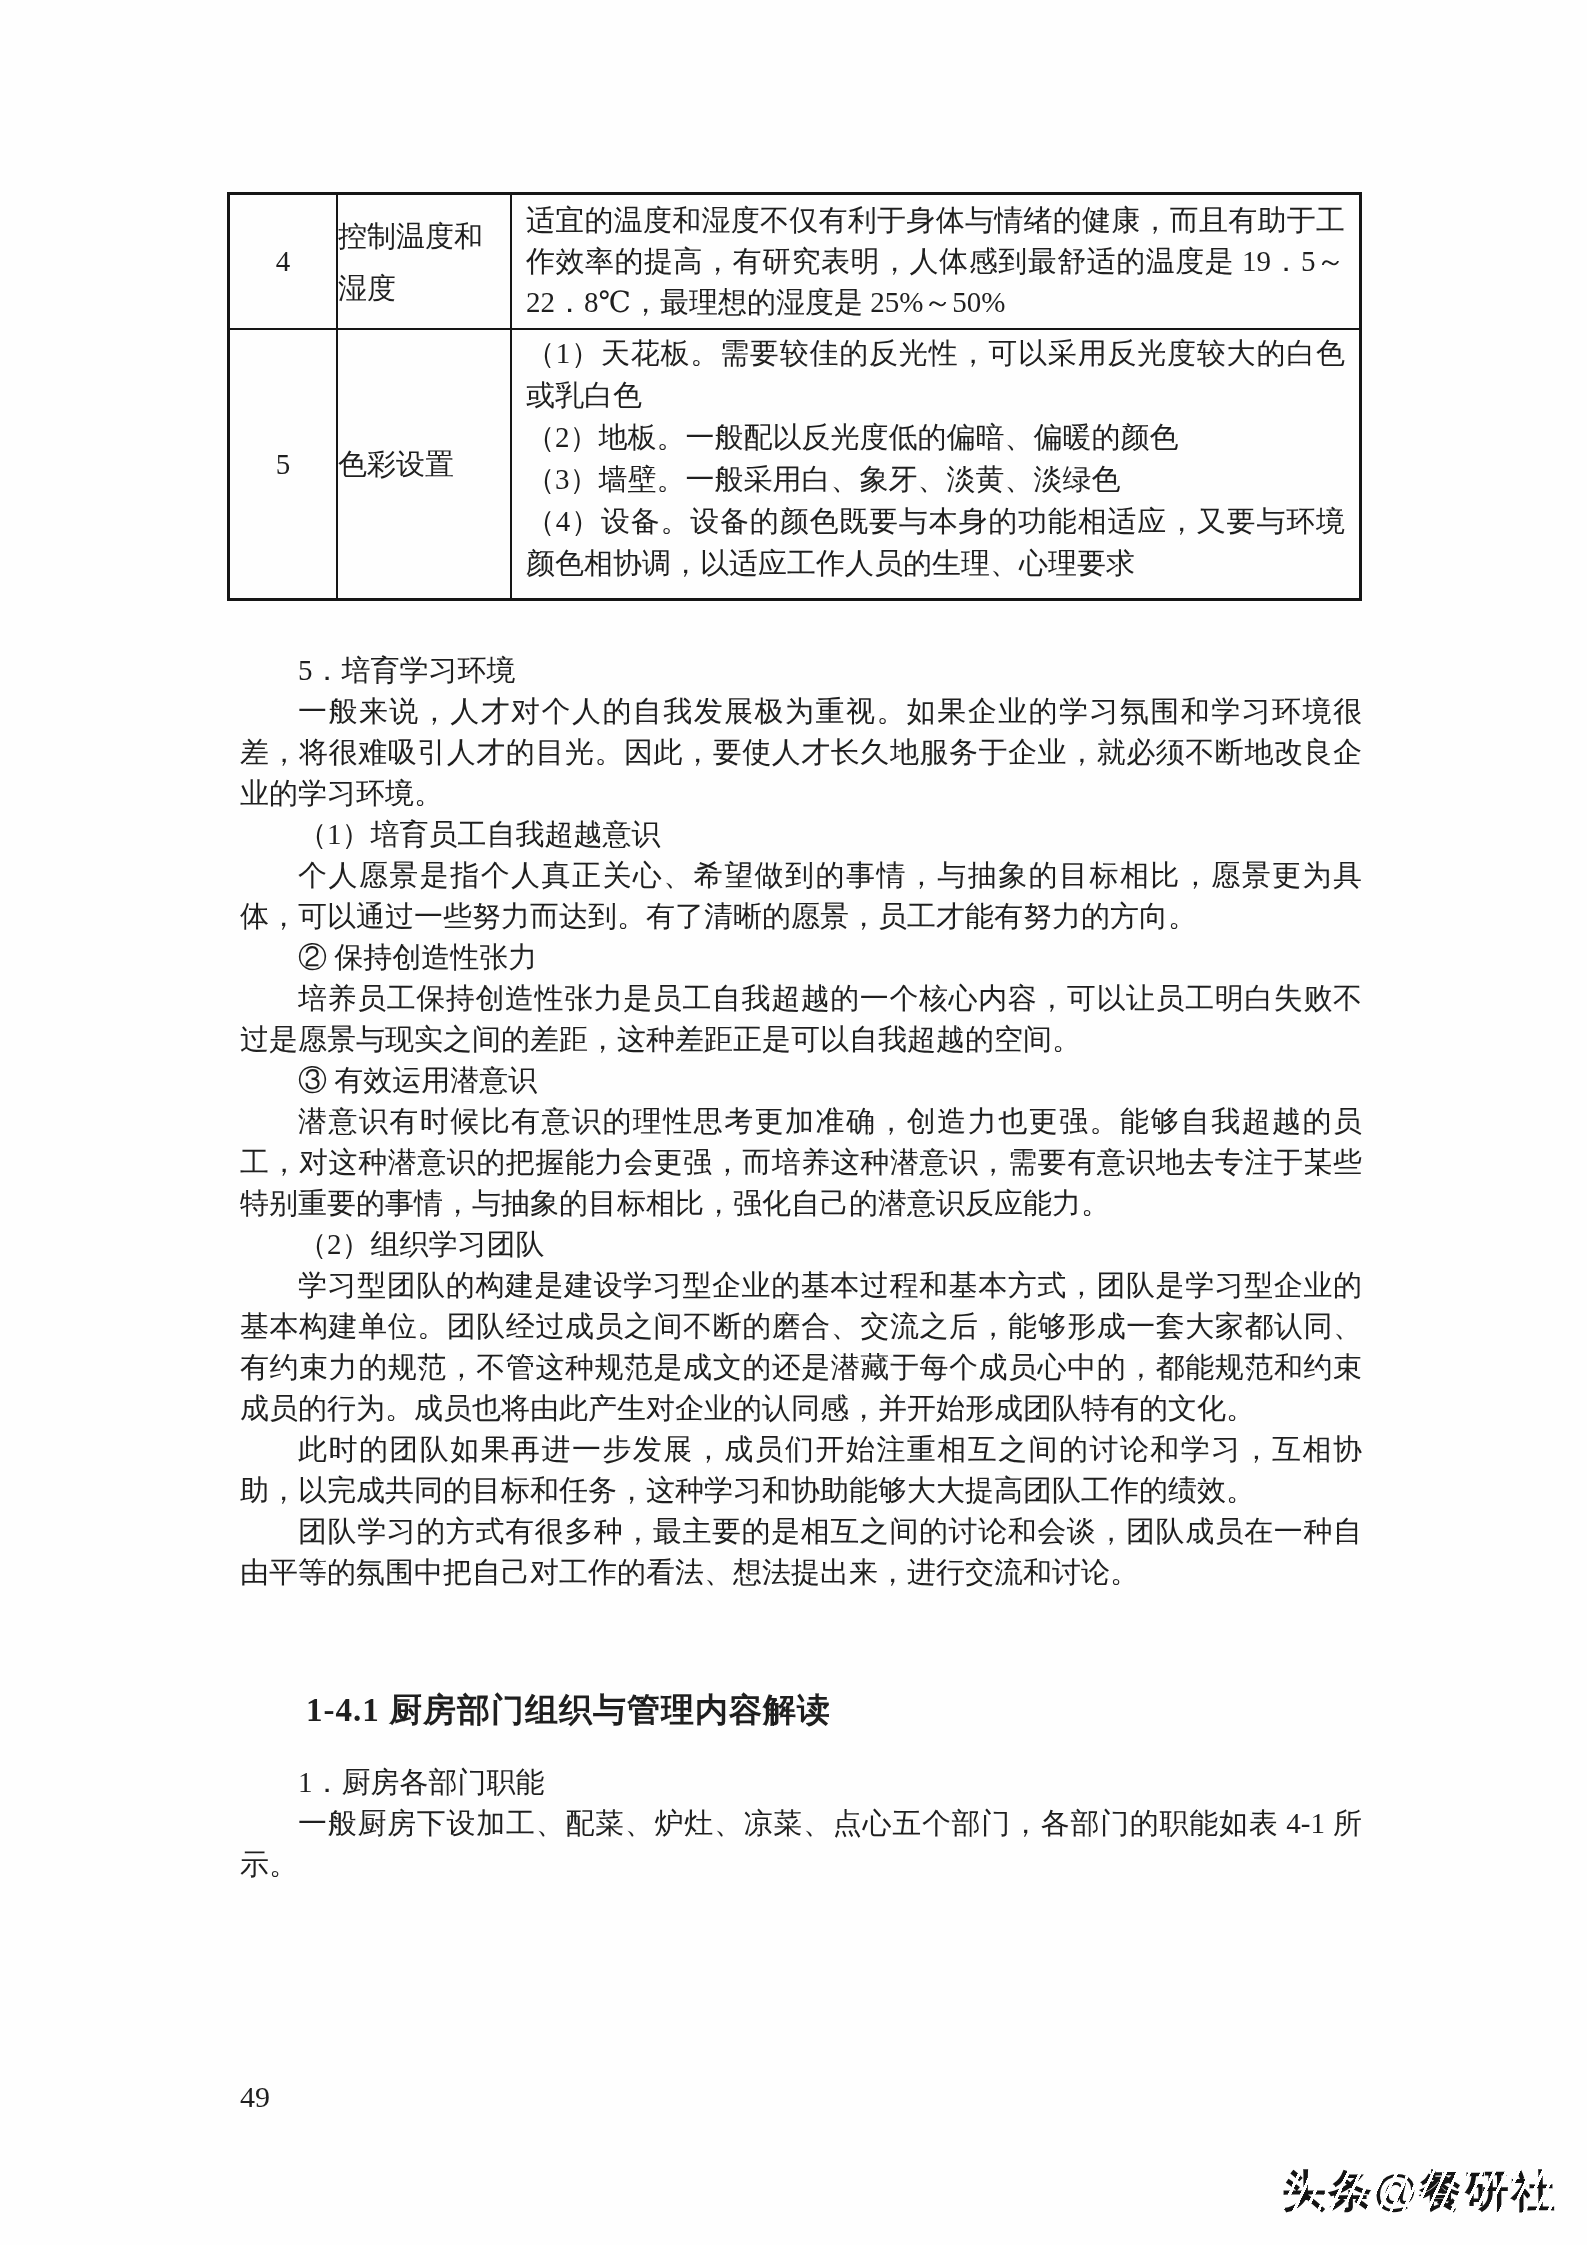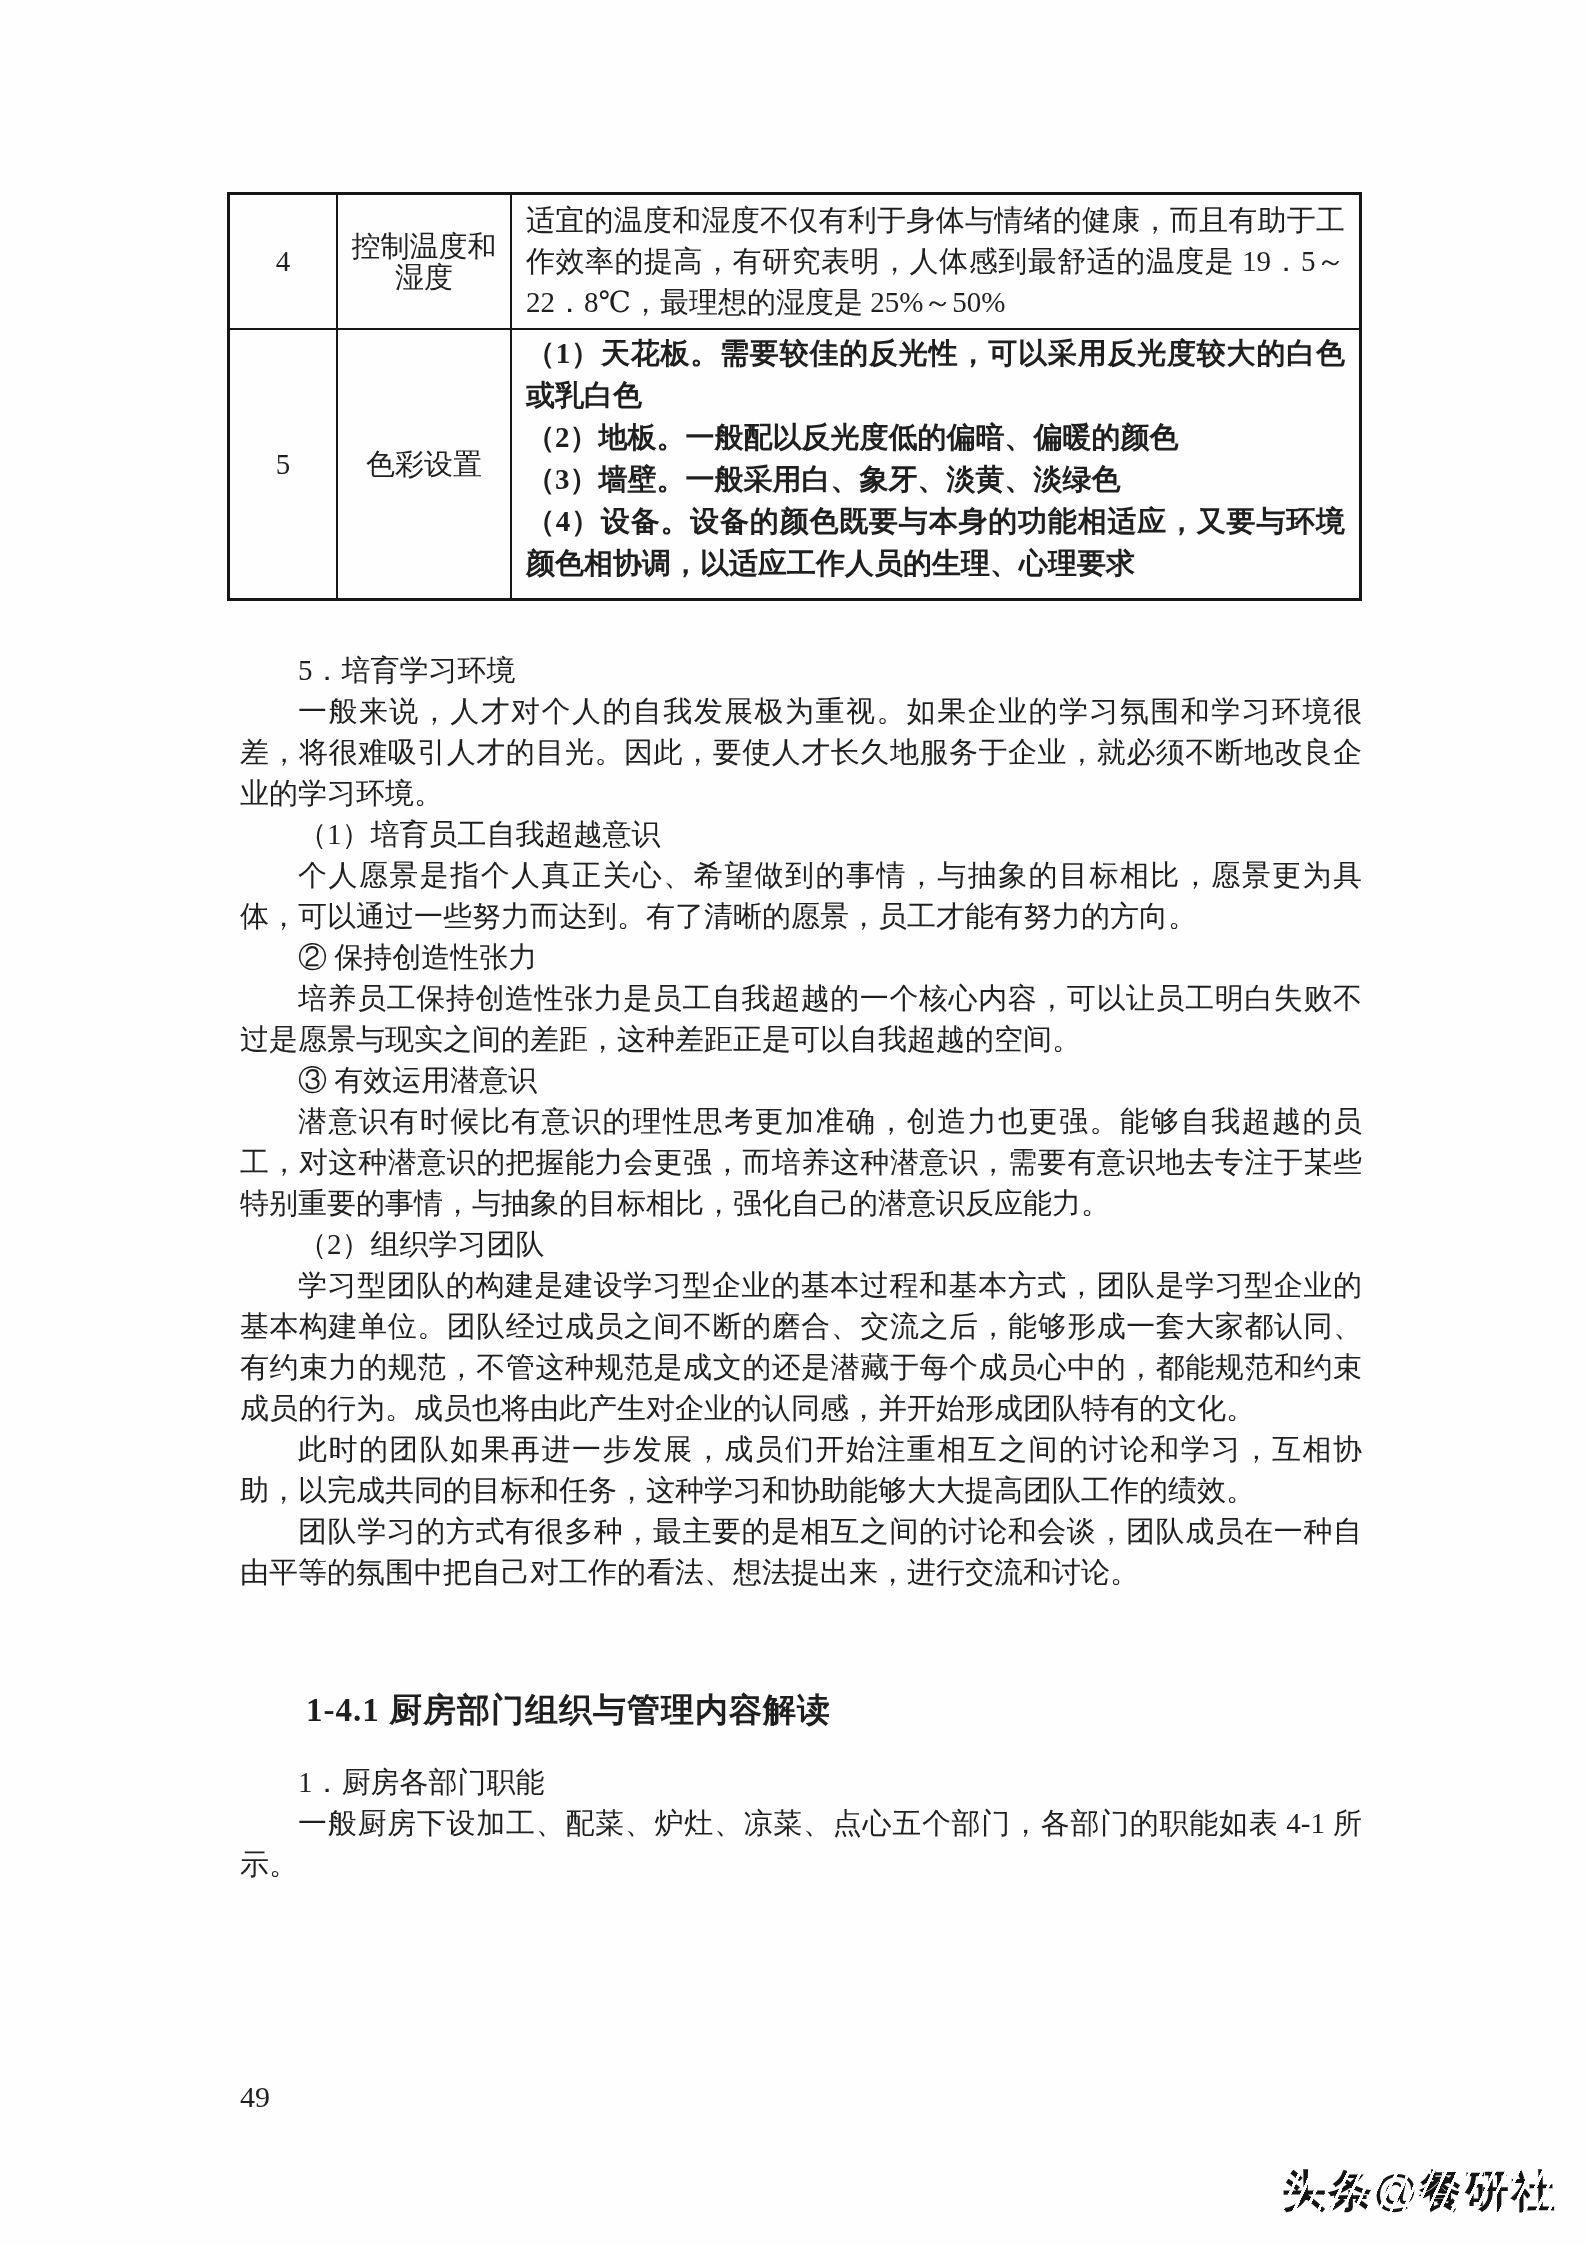--- a/index.html
+++ b/index.html
@@ -20,25 +20,25 @@
     border-collapse:collapse;
     table-layout:fixed;
   }
   .doc-table td {
     border:2px solid #161616;
     font-size:29px;
     color:#1f1f1f;
   }
   .doc-table { border:3px solid #161616; }
   .col-num   { width:104px;  text-align:center; vertical-align:middle; }
-  .col-label { width:172px;  text-align:center; vertical-align:middle; line-height:31px; padding:0;margin-left:41px; }
+  .col-label { width:172px;  text-align:left; vertical-align:middle; line-height:52px; padding:0;margin-left:41px; }
   .col-content { padding:5px 14px; vertical-align:middle; line-height:41px; text-align:justify; }
   tr.row-4 { height:124px; }
   tr.row-5 { height:252px; }
-  tr.row-5 .col-content { line-height:42px; padding-top:2px; padding-bottom:14px;font-weight:bold; }
+  tr.row-5 .col-content { line-height:42px; padding-top:2px; padding-bottom:14px; }
 
   
   .body-text {
     position:absolute; left:240px; width:1122px;
     font-size:29px; line-height:41px;
     text-align:justify;
   }
   .body-block-1 { top:650px; }
   .body-block-2 { top:1762px; }
   .body-text p { margin:0; text-indent:2em; }

